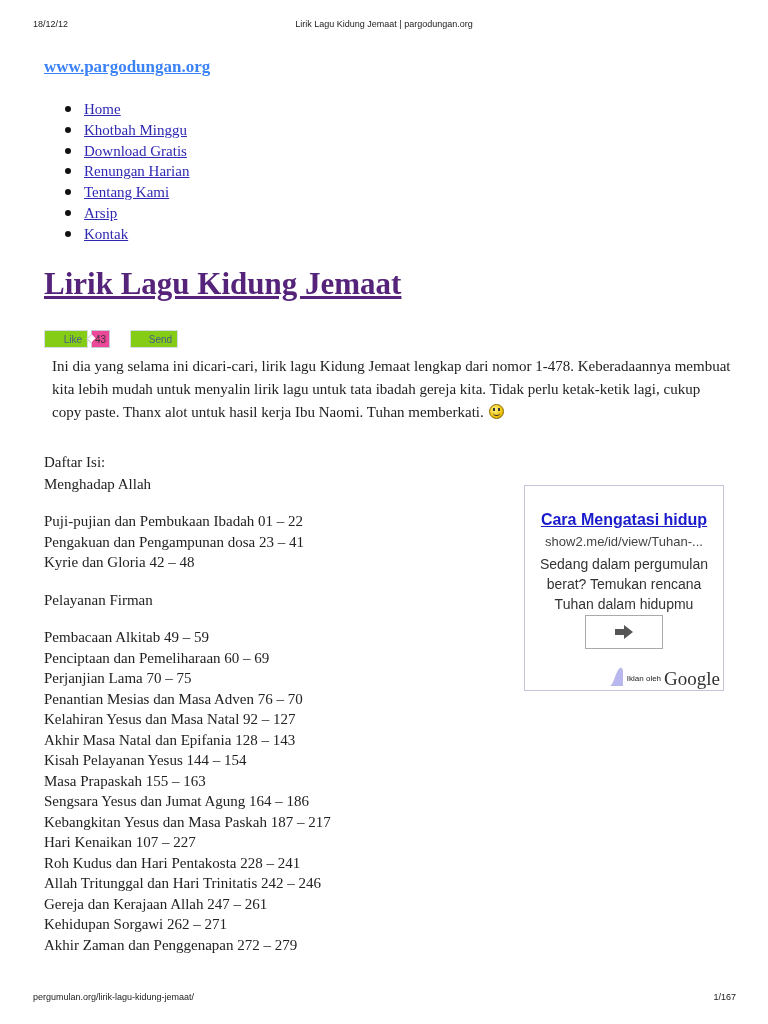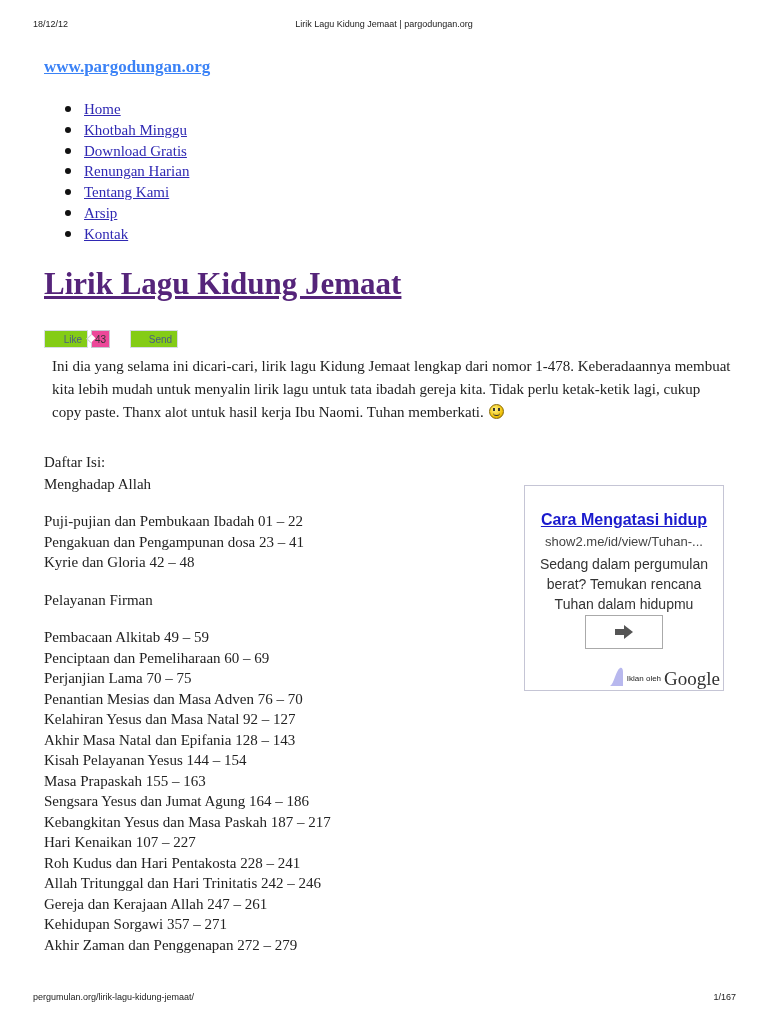--- a/index.html
+++ b/index.html
@@ -340,21 +340,21 @@
   <li>Kelahiran Yesus dan Masa Natal 92 – 127</li>
   <li>Akhir Masa Natal dan Epifania 128 – 143</li>
   <li>Kisah Pelayanan Yesus 144 – 154</li>
   <li>Masa Prapaskah 155 – 163</li>
   <li>Sengsara Yesus dan Jumat Agung 164 – 186</li>
   <li>Kebangkitan Yesus dan Masa Paskah 187 – 217</li>
   <li>Hari Kenaikan 107 – 227</li>
   <li>Roh Kudus dan Hari Pentakosta 228 – 241</li>
   <li>Allah Tritunggal dan Hari Trinitatis 242 – 246</li>
   <li>Gereja dan Kerajaan Allah 247 – 261</li>
-  <li>Kehidupan Sorgawi 357 – 271</li>
+  <li>Kehidupan Sorgawi 262 – 271</li>
   <li>Akhir Zaman dan Penggenapan 272 – 279</li>
 </ul>
 
 <div class="ad-box">
   <div class="ad-headline">Cara Mengatasi hidup</div>
   <div class="ad-url">show2.me/id/view/Tuhan-...</div>
   <div class="ad-desc">Sedang dalam pergumulan berat? Temukan rencana Tuhan dalam hidupmu</div>
   <div class="ad-arrow-btn">
     <svg width="20" height="14" viewBox="0 0 20 14">
       <rect x="1" y="4" width="10" height="6" fill="#555"></rect>

